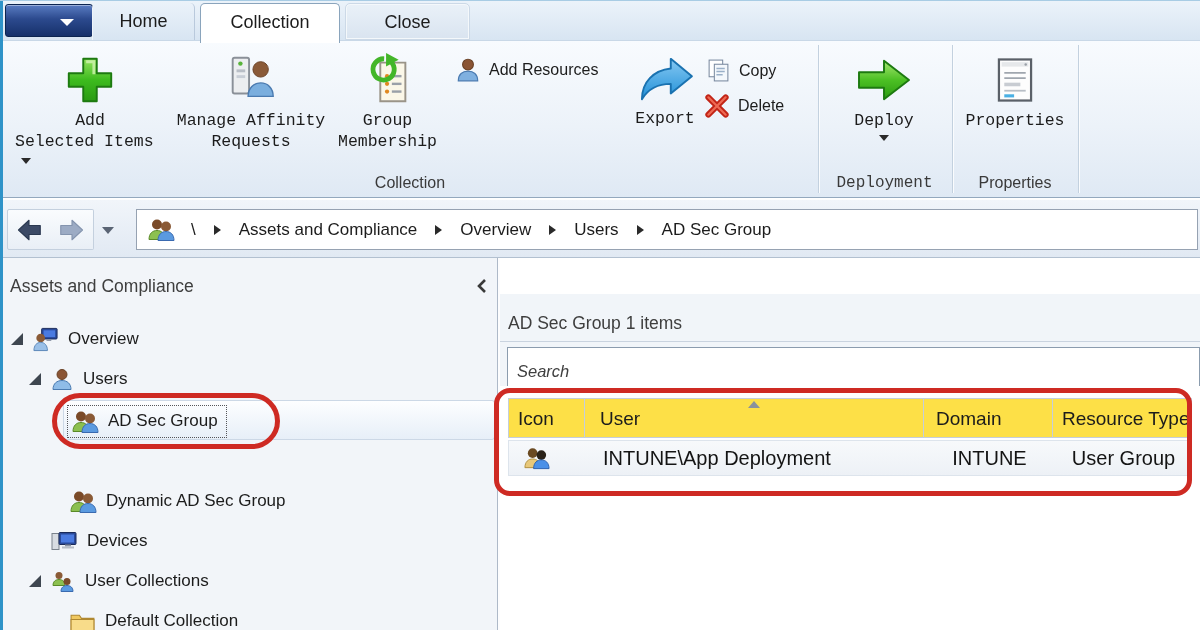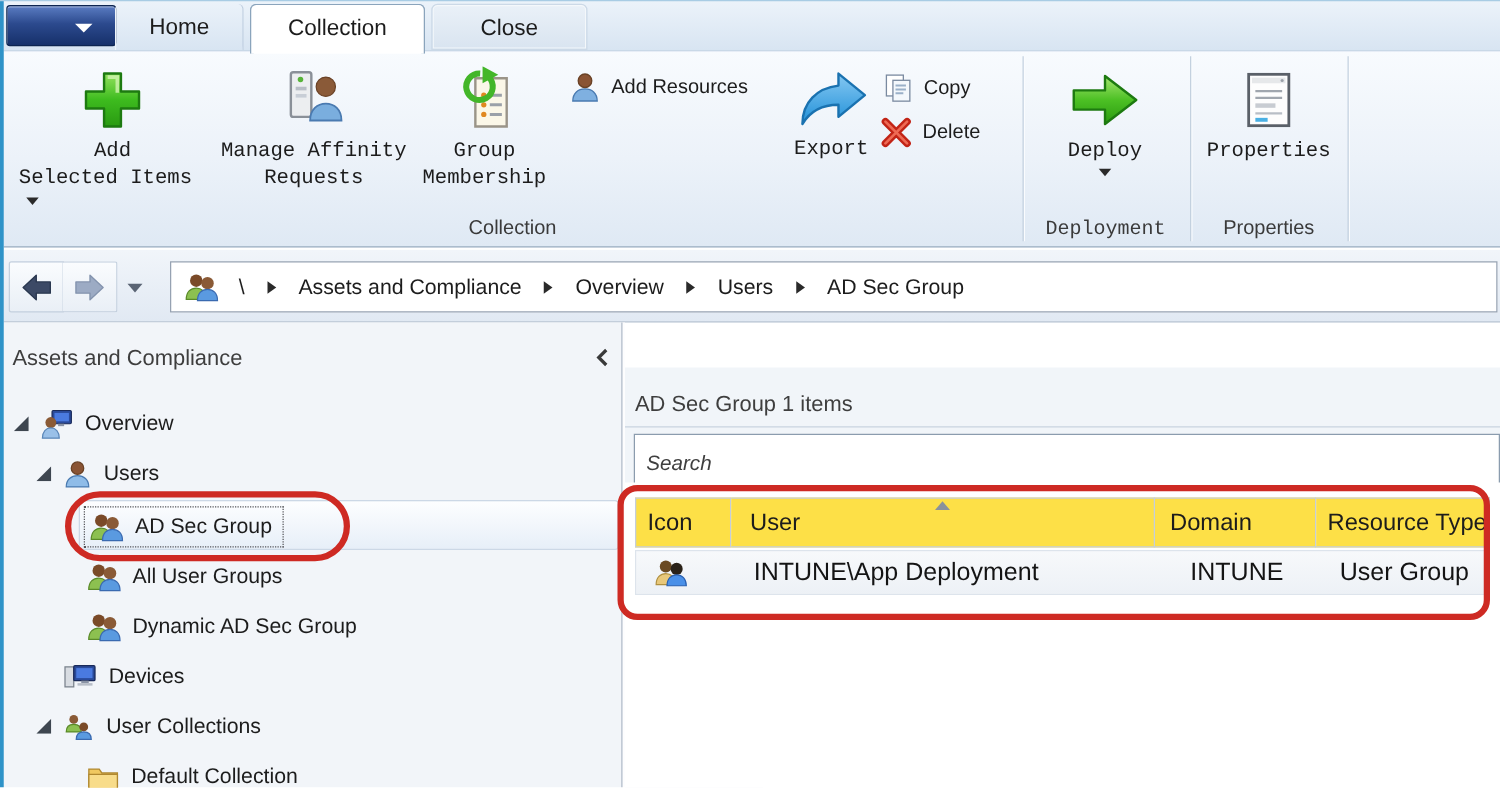--- a/index.html
+++ b/index.html
@@ -329,29 +329,20 @@
       <svg width="28" height="25" viewBox="0 0 28 24">
         <circle cx="10" cy="7" r="5" fill="#7a4a28"></circle>
         <path d="M2 22c0-6 3.5-9 8-9c2.2 0 4 .7 5.4 2L13 22z" fill="#8cc050" stroke="#5a8a28"></path>
         <circle cx="19" cy="9" r="5" fill="#8a5a36"></circle>
         <path d="M11 23c0-6 3.5-9 8-9s8 3 8 9z" fill="#5a9ae0" stroke="#3a6ab0"></path>
       </svg>
       <span>AD Sec Group</span>
     </div>
   </div>
 
-  <div class="tree-row" style="left:66px; top:184px;">
-    <svg width="28" height="25" viewBox="0 0 28 24">
-      <circle cx="10" cy="7" r="5" fill="#7a4a28"></circle>
-      <path d="M2 22c0-6 3.5-9 8-9c2.2 0 4 .7 5.4 2L13 22z" fill="#8cc050" stroke="#5a8a28"></path>
-      <circle cx="19" cy="9" r="5" fill="#8a5a36"></circle>
-      <path d="M11 23c0-6 3.5-9 8-9s8 3 8 9z" fill="#5a9ae0" stroke="#3a6ab0"></path>
-    </svg>
-    <span>All User Groups</span>
-  </div>
 
   <div class="tree-row" style="left:66px; top:224px;">
     <svg width="28" height="25" viewBox="0 0 28 24">
       <circle cx="10" cy="7" r="5" fill="#7a4a28"></circle>
       <path d="M2 22c0-6 3.5-9 8-9c2.2 0 4 .7 5.4 2L13 22z" fill="#8cc050" stroke="#5a8a28"></path>
       <circle cx="19" cy="9" r="5" fill="#8a5a36"></circle>
       <path d="M11 23c0-6 3.5-9 8-9s8 3 8 9z" fill="#5a9ae0" stroke="#3a6ab0"></path>
     </svg>
     <span>Dynamic AD Sec Group</span>
   </div>

